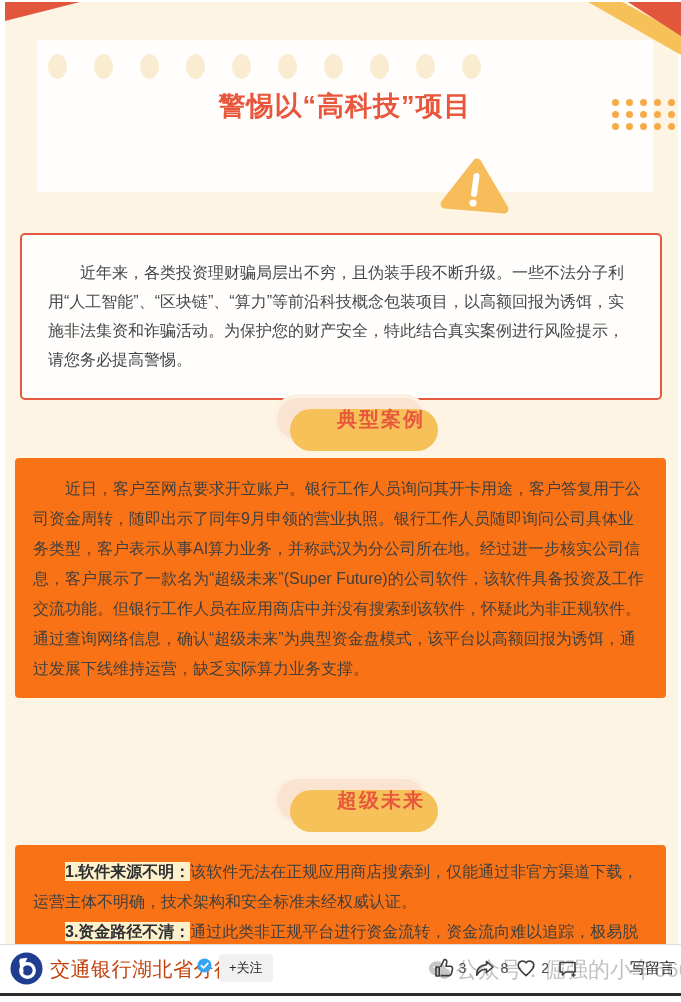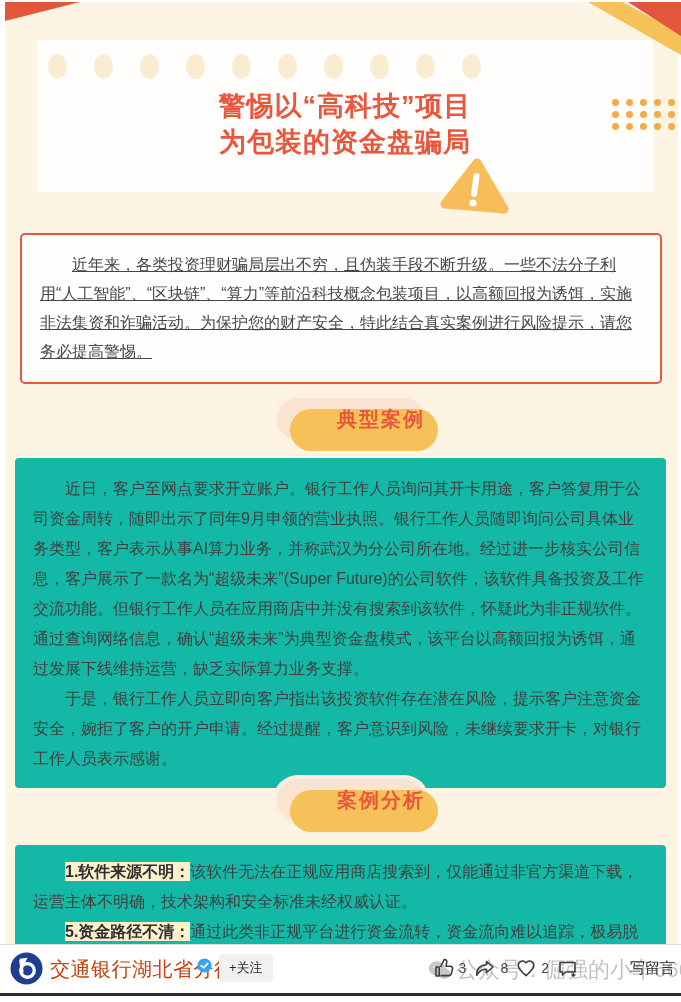--- a/index.html
+++ b/index.html
@@ -19,31 +19,31 @@
   .dots-row .dot{width:19px;height:25px;border-radius:50%;background:#faecd0;}
   .title-lines{position:absolute;left:37px;top:88px;width:616px;text-align:center;}
   .title-line{font-size:27px;line-height:36px;font-weight:bold;color:#e8563c;letter-spacing:1px;}
   .dot-grid{position:absolute;left:612px;top:99px;display:flex;flex-direction:column;gap:5px;}
   .dot-grid .row{display:flex;gap:7px;}
   .dot-grid .gdot{width:7px;height:7px;border-radius:50%;background:#f5ab4a;}
   .warn-tri{position:absolute;left:436px;top:156px;}
   
   .intro-box{position:absolute;left:20px;top:233px;width:642px;background:#fffefd;
              border:2px solid #e45a41;border-radius:5px;padding:15px 18px 16px 18px;}
-  .intro-box p{margin:0;font-size:16px;line-height:29px;color:#474747;text-indent:2em;text-decoration:underline;}
+  .intro-box p{margin:8px;font-size:16px;line-height:29px;color:#474747;text-indent:2em;}
   
   .pill{position:absolute;width:148px;height:42px;border-radius:21px;background:#fbe3d1;
         box-shadow:0 0 0 4px #fcf0e2;text-align:right;line-height:42px;
         font-size:20px;font-weight:bold;color:#e8563c;letter-spacing:2px;z-index:1;}
   .pill::before{content:"";position:absolute;left:13px;top:11px;width:148px;height:42px;
         border-radius:21px;background:#f6c159;z-index:-1;}
   .pill1{left:277px;top:398px;}
   .pill2{left:277px;top:779px;}
   
-  .card{position:absolute;left:15px;width:651px;background:#14b8a6;border-radius:4px;}
+  .card{position:absolute;left:15px;width:651px;background:#f97316;border-radius:4px;}
   .card1{top:458px;padding:16px 18px 14px 18px;}
   .card1 p{margin:0;font-size:16px;line-height:30px;color:#3f3f3f;text-indent:2em;}
   .card2{top:845px;height:99px;overflow:hidden;padding:12px 18px 0 18px;border-radius:4px 4px 0 0;}
   .card2 p{margin:0;font-size:16px;line-height:30px;color:#3f3f3f;text-indent:2em;}
   .card2 .hl{font-weight:bold;color:#2e2e2e;background:#fcf0cd;padding:1px 0;}
   
   .footer{position:absolute;left:0;top:944px;width:681px;height:58px;background:#ffffff;border-top:1px solid #dcdcdc;}
   .logo{position:absolute;left:10px;top:7px;width:33px;height:33px;}
   .acct{position:absolute;left:50px;top:11px;font-size:20px;color:#c2410c;letter-spacing:0.5px;}
   .verified{position:absolute;left:197px;top:13px;}
@@ -76,21 +76,20 @@
       <div class="dot"></div>
       <div class="dot"></div>
       <div class="dot"></div>
       <div class="dot"></div>
       <div class="dot"></div>
       <div class="dot"></div>
       <div class="dot"></div>
     </div>
   <div class="title-lines">
     <div class="title-line">警惕以“高科技”项目</div>
-    <div class="title-line">为包装的资金盘骗局</div>
   </div>
   <div class="dot-grid" id="dotGrid">
       <div class="row">
         <div class="gdot"></div>
         <div class="gdot"></div>
         <div class="gdot"></div>
         <div class="gdot"></div>
         <div class="gdot"></div>
       </div>
       <div class="row">
@@ -116,28 +115,27 @@
   </svg>
 
   <div class="intro-box">
     <p>近年来，各类投资理财骗局层出不穷，且伪装手段不断升级。一些不法分子利用“人工智能”、“区块链”、“算力”等前沿科技概念包装项目，以高额回报为诱饵，实施非法集资和诈骗活动。为保护您的财产安全，特此结合真实案例进行风险提示，请您务必提高警惕。</p>
   </div>
 
   <div class="pill pill1">典型案例</div>
 
   <div class="card card1">
     <p>近日，客户至网点要求开立账户。银行工作人员询问其开卡用途，客户答复用于公司资金周转，随即出示了同年9月申领的营业执照。银行工作人员随即询问公司具体业务类型，客户表示从事AI算力业务，并称武汉为分公司所在地。经过进一步核实公司信息，客户展示了一款名为“超级未来”(Super Future)的公司软件，该软件具备投资及工作交流功能。但银行工作人员在应用商店中并没有搜索到该软件，怀疑此为非正规软件。通过查询网络信息，确认“超级未来”为典型资金盘模式，该平台以高额回报为诱饵，通过发展下线维持运营，缺乏实际算力业务支撑。</p>
-    <p>于是，银行工作人员立即向客户指出该投资软件存在潜在风险，提示客户注意资金安全，婉拒了客户的开户申请。经过提醒，客户意识到风险，未继续要求开卡，对银行工作人员表示感谢。</p>
   </div>
 
-  <div class="pill pill2">案例分析</div>
+  <div class="pill pill2">超级未来</div>
 
   <div class="card card2">
     <p><span class="hl">1.软件来源不明：</span><span>该软件无法在正规应用商店搜索到，仅能通过非官方渠道下载，运营主体不明确，技术架构和安全标准未经权威认证。</span></p>
-    <p><span class="hl">5.资金路径不清：</span><span>通过此类非正规平台进行资金流转，资金流向难以追踪，极易脱离有效的</span></p>
+    <p><span class="hl">3.资金路径不清：</span><span>通过此类非正规平台进行资金流转，资金流向难以追踪，极易脱离有效的</span></p>
   </div>
 
   <div class="footer">
     <svg class="logo" viewBox="0 0 34 34">
       <circle cx="17" cy="17" r="16.5" fill="#1f3e91"></circle>
       <circle cx="18" cy="19" r="7" fill="none" stroke="#ffffff" stroke-width="3.4"></circle>
       <path d="M10 7 L18 6 L14 15 Z" fill="#ffffff"></path>
       <path d="M11 9 L12.5 20" stroke="#ffffff" stroke-width="3" stroke-linecap="round"></path>
     </svg>
     <div class="acct">交通银行湖北省分行</div>

